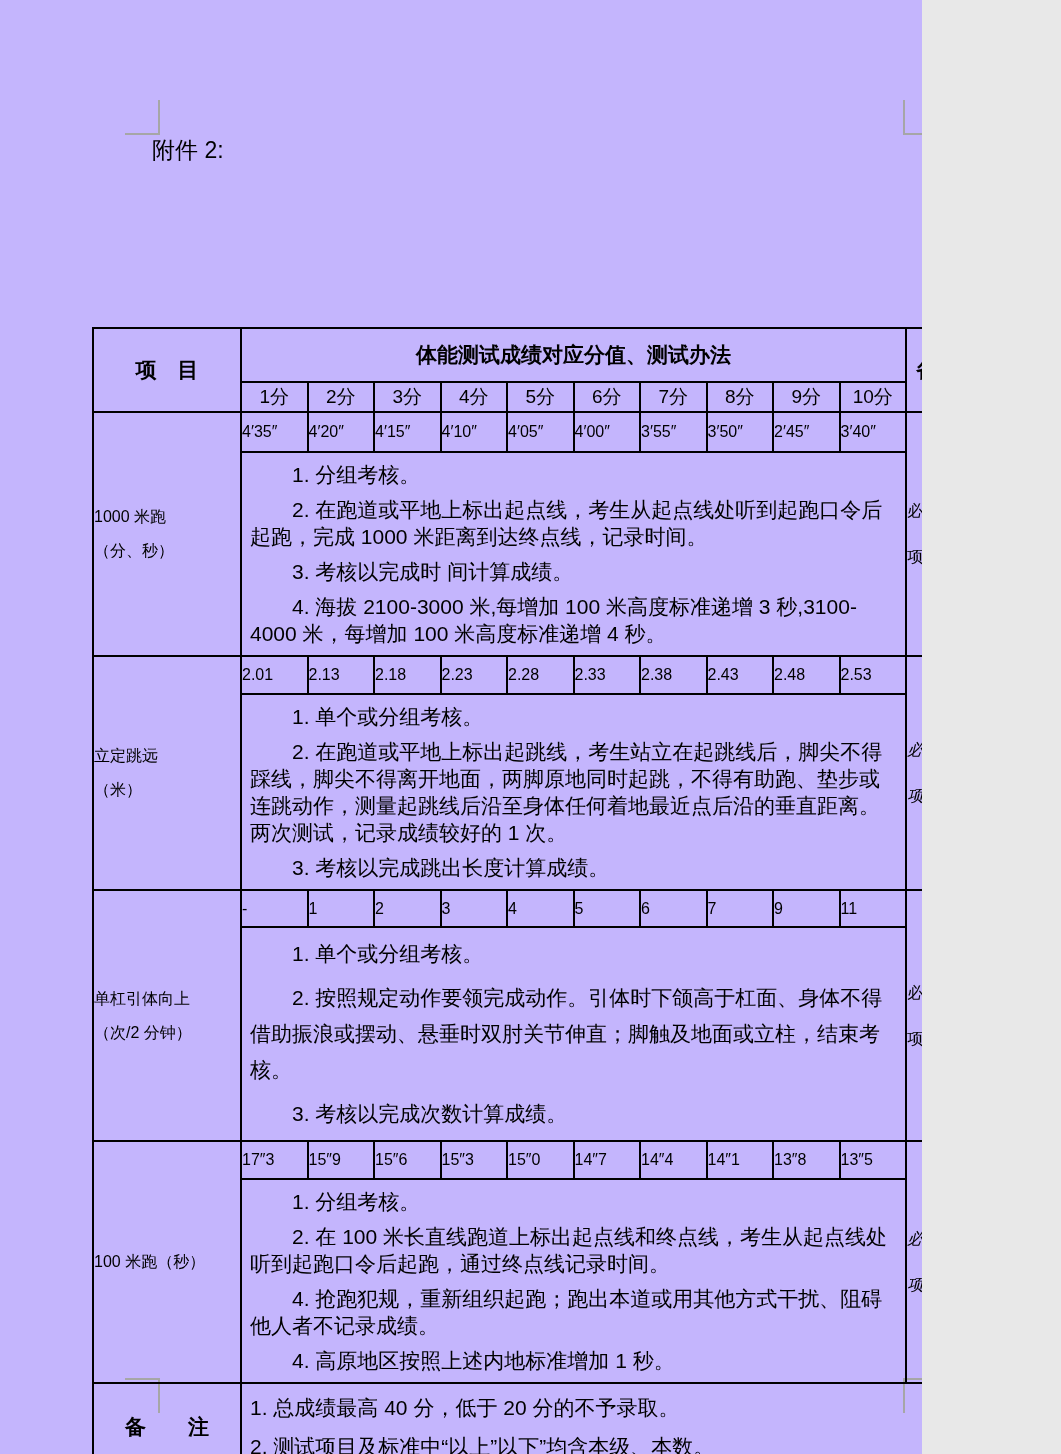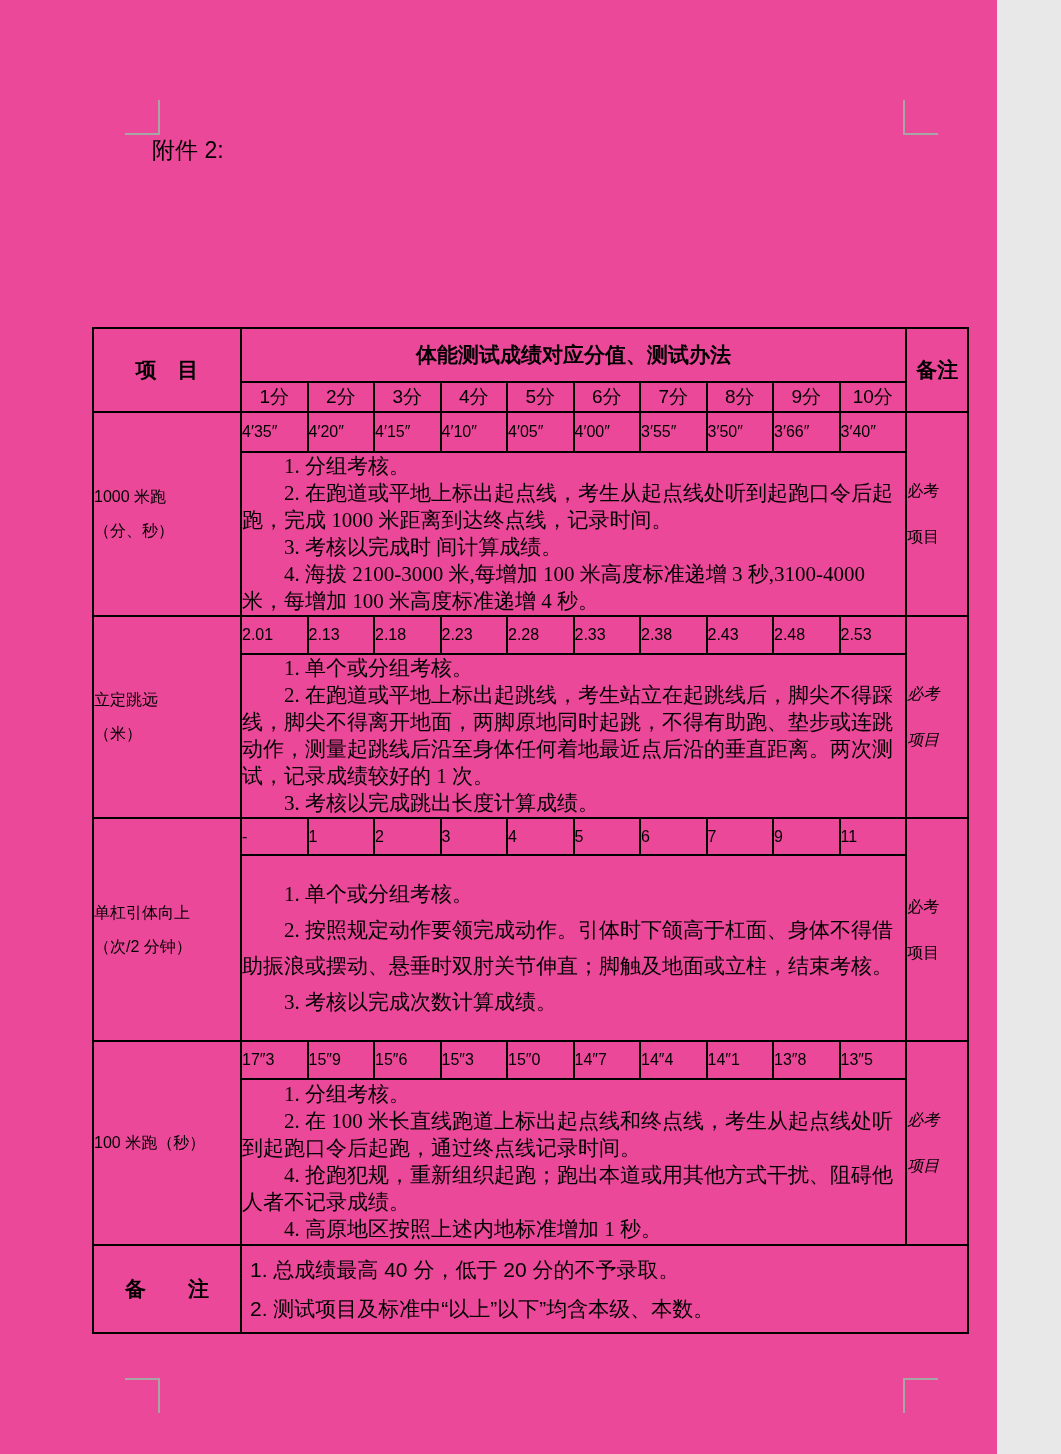--- a/index.html
+++ b/index.html
@@ -1,19 +1,19 @@
 <!DOCTYPE html>
 <html><head>
 <meta charset="utf-8">
 <style>
   html,body{margin:0;padding:0;background:#e8e8e8;}
   .page{
     position:relative;
-    width:997px;height:1454px;
-    background:#ec4899;
+    width:922px;height:1454px;
+    background:#c4b5fd;
     font-family:"Liberation Sans","DejaVu Sans",sans-serif;
     color:#000;
     overflow:hidden;
   }
   
   .crop{position:absolute;width:33px;height:33px;}
   .crop-tl{left:125px;top:100px;border-right:2px solid #a6a6a6;border-bottom:2px solid #a6a6a6;}
   .crop-tr{left:903px;top:100px;border-left:2px solid #a6a6a6;border-bottom:2px solid #a6a6a6;}
   .crop-bl{left:125px;top:1378px;border-right:2px solid #a6a6a6;border-top:2px solid #a6a6a6;}
   .crop-br{left:903px;top:1378px;border-left:2px solid #a6a6a6;border-top:2px solid #a6a6a6;}
@@ -39,21 +39,21 @@
 
   .head-cell{text-align:center;font-weight:bold;font-size:21px;}
   tr.score-labels td{text-align:center;font-size:19px;}
   tr.values td{text-align:left;font-size:16px;}
 
   .item-cell{white-space:pre-line;text-align:center;font-size:21px;line-height:34px;}
   .remark-cell{white-space:pre-line;text-align:center;font-size:20px;line-height:46px;margin-left:24px;}
   .remark-cell.slant{font-style:italic;}
 
   .method{vertical-align:top;padding:3px 8px 2px 4px;}
-  .method p{margin:0;text-indent:2em;font-size:21px;line-height:27px;font-family:Liberation Serif, serif;}
+  .method p{margin:8px;text-indent:2em;font-size:21px;line-height:27px;}
   .method.loose p{line-height:36px;}
 
   .footer-label{text-align:center;font-weight:bold;font-size:21px;border-radius:20px;}
   .footer-notes{padding:4px 8px 4px 44px;}
   .footer-notes p{margin:8px;font-size:21px;line-height:31px;}
 </style>
 </head>
 <body>
 
 <div class="page">
@@ -104,21 +104,21 @@
         <td class="item-cell" rowspan="2">1000 米跑
 （分、秒）</td>
         <td>4′35″</td>
           <td>4′20″</td>
           <td>4′15″</td>
           <td>4′10″</td>
           <td>4′05″</td>
           <td>4′00″</td>
           <td>3′55″</td>
           <td>3′50″</td>
-          <td>3′66″</td>
+          <td>2′45″</td>
           <td>3′40″</td>
           <td class="remark-cell" rowspan="2">必考
 项目</td>
       </tr>
       <tr class="mrow1">
         <td class="method" colspan="10">
             <p>1. 分组考核。</p>
             <p>2. 在跑道或平地上标出起点线，考生从起点线处听到起跑口令后起跑，完成 1000 米距离到达终点线，记录时间。</p>
             <p>3. 考核以完成时 间计算成绩。</p>
             <p>4. 海拔 2100-3000 米,每增加 100 米高度标准递增 3 秒,3100-4000 米，每增加 100 米高度标准递增 4 秒。</p>

